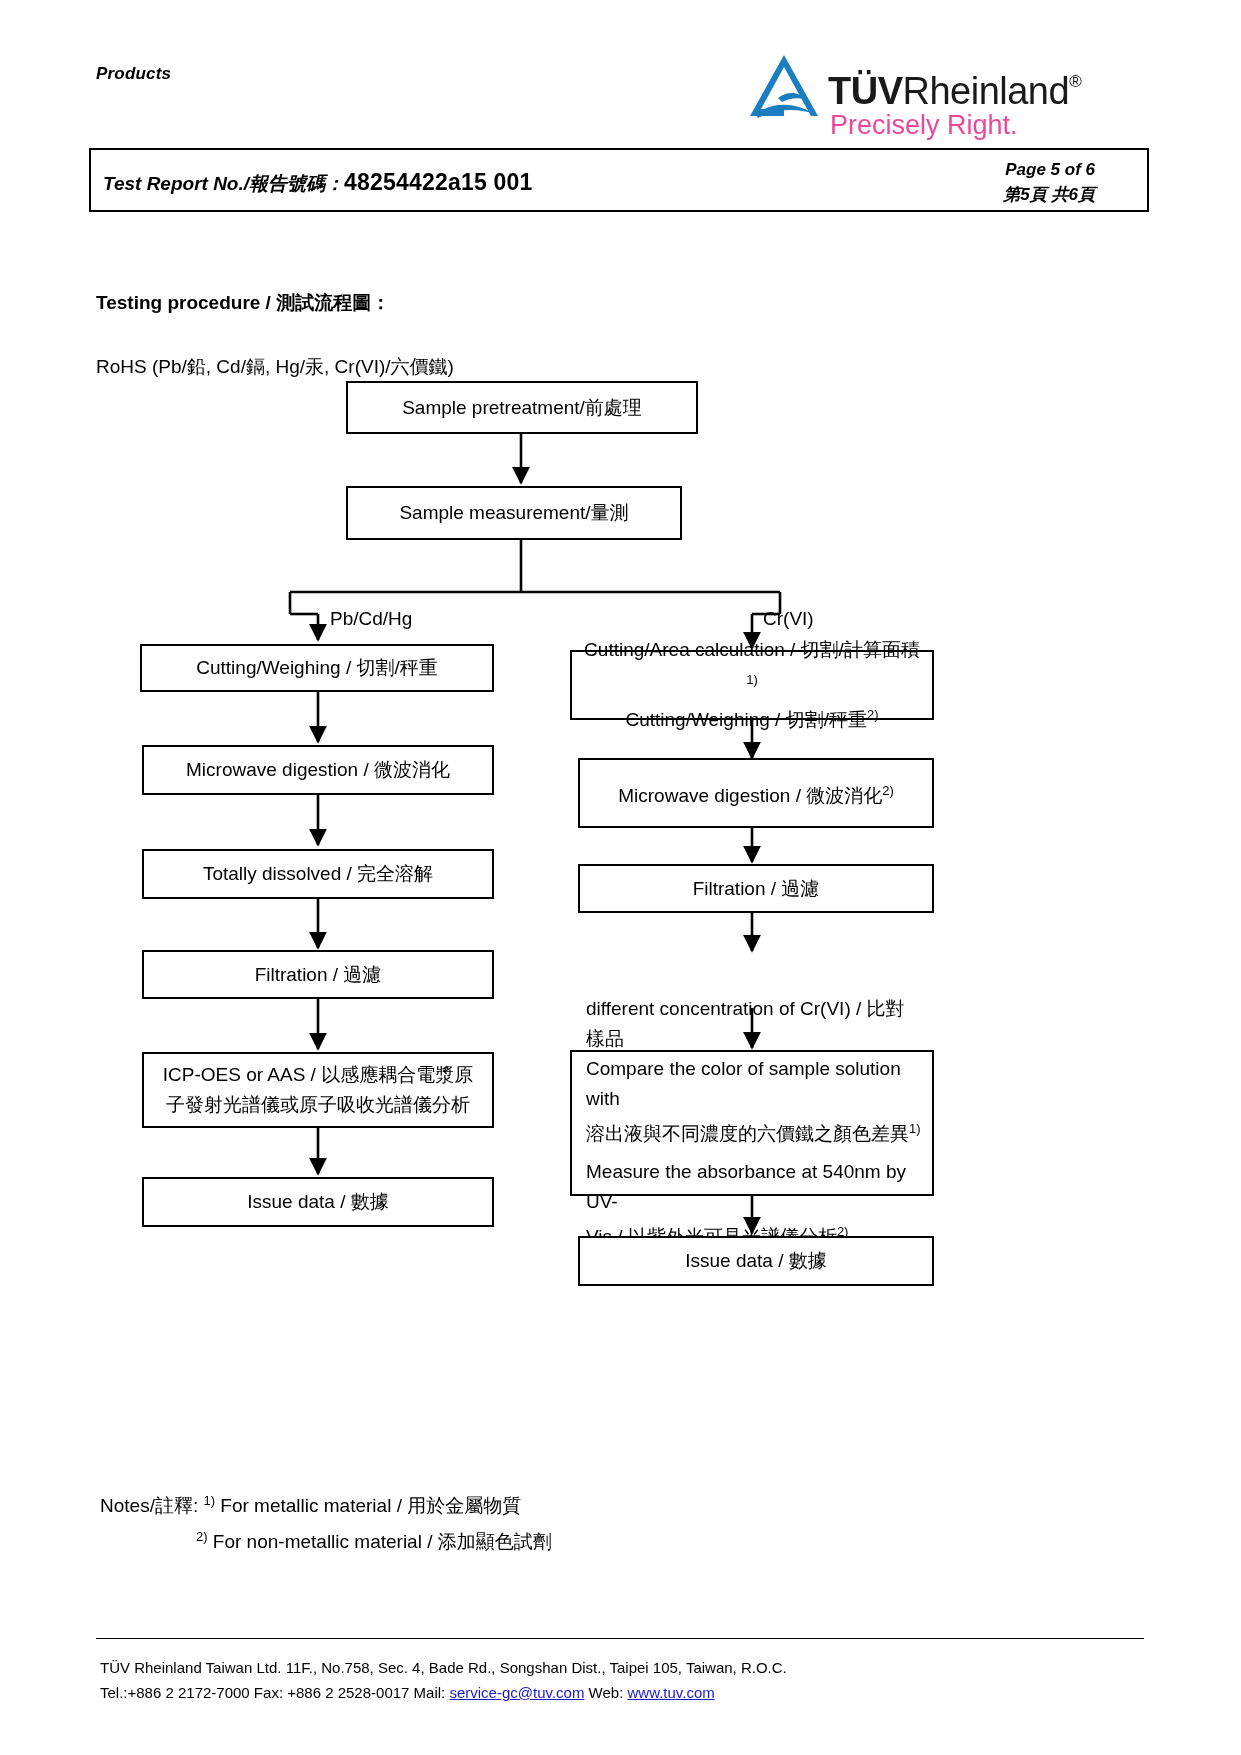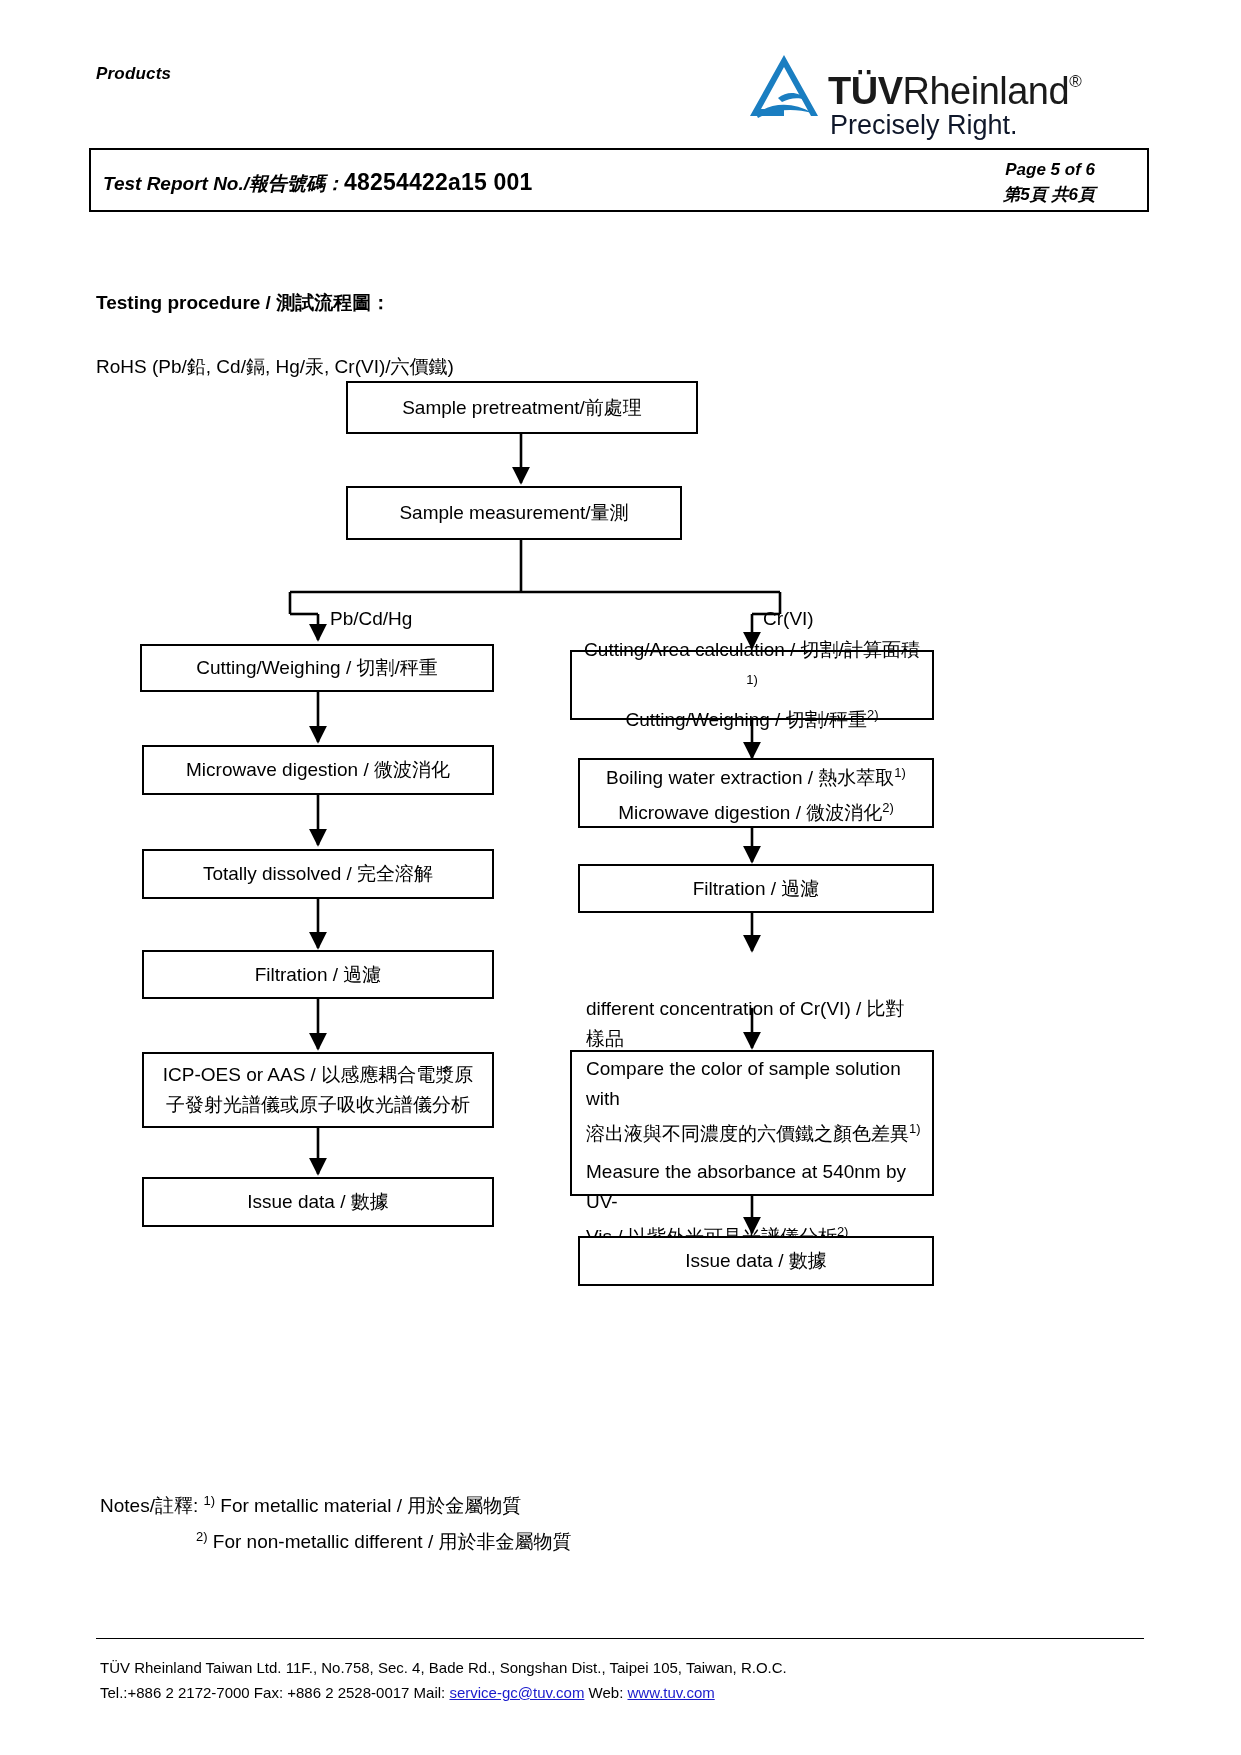--- a/index.html
+++ b/index.html
@@ -70,21 +70,21 @@
   #logo-wordmark .reg {
     font-size: 17px;
     vertical-align: 17px;
     font-weight: normal;
   }
   #logo-tagline {
     position: absolute;
     left: 82px;
     top: 58px;
     font-size: 27px;
-    color: #0f172a;
+    color: #ec4899;
     white-space: nowrap;
   }
 
   
   #report-bar {
     position: absolute;
     left: 89px;
     top: 148px;
     width: 1060px;
     height: 64px;
@@ -311,21 +311,20 @@
 
   <div class="node" style="left:570px; top:650px; width:364px; height:70px;">
     <div class="inner">
       <div><span>Cutting/Area calculation / 切割/計算面積</span><span class="sup">1)</span></div>
       <div><span>Cutting/Weighing / 切割/秤重</span><span class="sup">2)</span></div>
     </div>
   </div>
 
   <div class="node" style="left:578px; top:758px; width:356px; height:70px;">
     <div class="inner">
-      <div><span>Boiling water extraction / 熱水萃取</span><span class="sup">1)</span></div>
       <div><span>Microwave digestion / 微波消化</span><span class="sup">2)</span></div>
     </div>
   </div>
 
   <div class="node" style="left:578px; top:864px; width:356px; height:49px;">
     <div class="inner">Filtration / 過濾</div>
   </div>
 
 
   <div class="node left-align" style="left:570px; top:1050px; width:364px; height:146px;">
@@ -337,21 +336,21 @@
       <div><span>Vis / 以紫外光可見光譜儀分析</span><span class="sup">2)</span></div>
     </div>
   </div>
 
   <div class="node" style="left:578px; top:1236px; width:356px; height:50px;">
     <div class="inner">Issue data / 數據</div>
   </div>
 
   <div id="notes">
     <div><span>Notes/註釋:</span> <span class="sup">1)</span><span> For metallic material / 用於金屬物質</span></div>
-    <div><span class="indent"></span><span class="sup">2)</span><span> For non-metallic different / 用於非金屬物質</span></div>
+    <div><span class="indent"></span><span class="sup">2)</span><span> For non-metallic material / 添加顯色試劑</span></div>
   </div>
 
   <div id="footer-rule"></div>
   <div id="footer">
     <div>TÜV Rheinland Taiwan Ltd.  11F., No.758, Sec. 4, Bade Rd., Songshan Dist., Taipei 105, Taiwan, R.O.C.</div>
     <div><span>Tel.:+886 2 2172-7000   Fax: +886 2 2528-0017   Mail: </span><span class="link">service-gc@tuv.com</span><span>   Web: </span><span class="link">www.tuv.com</span></div>
   </div>
 
 </div>
 

